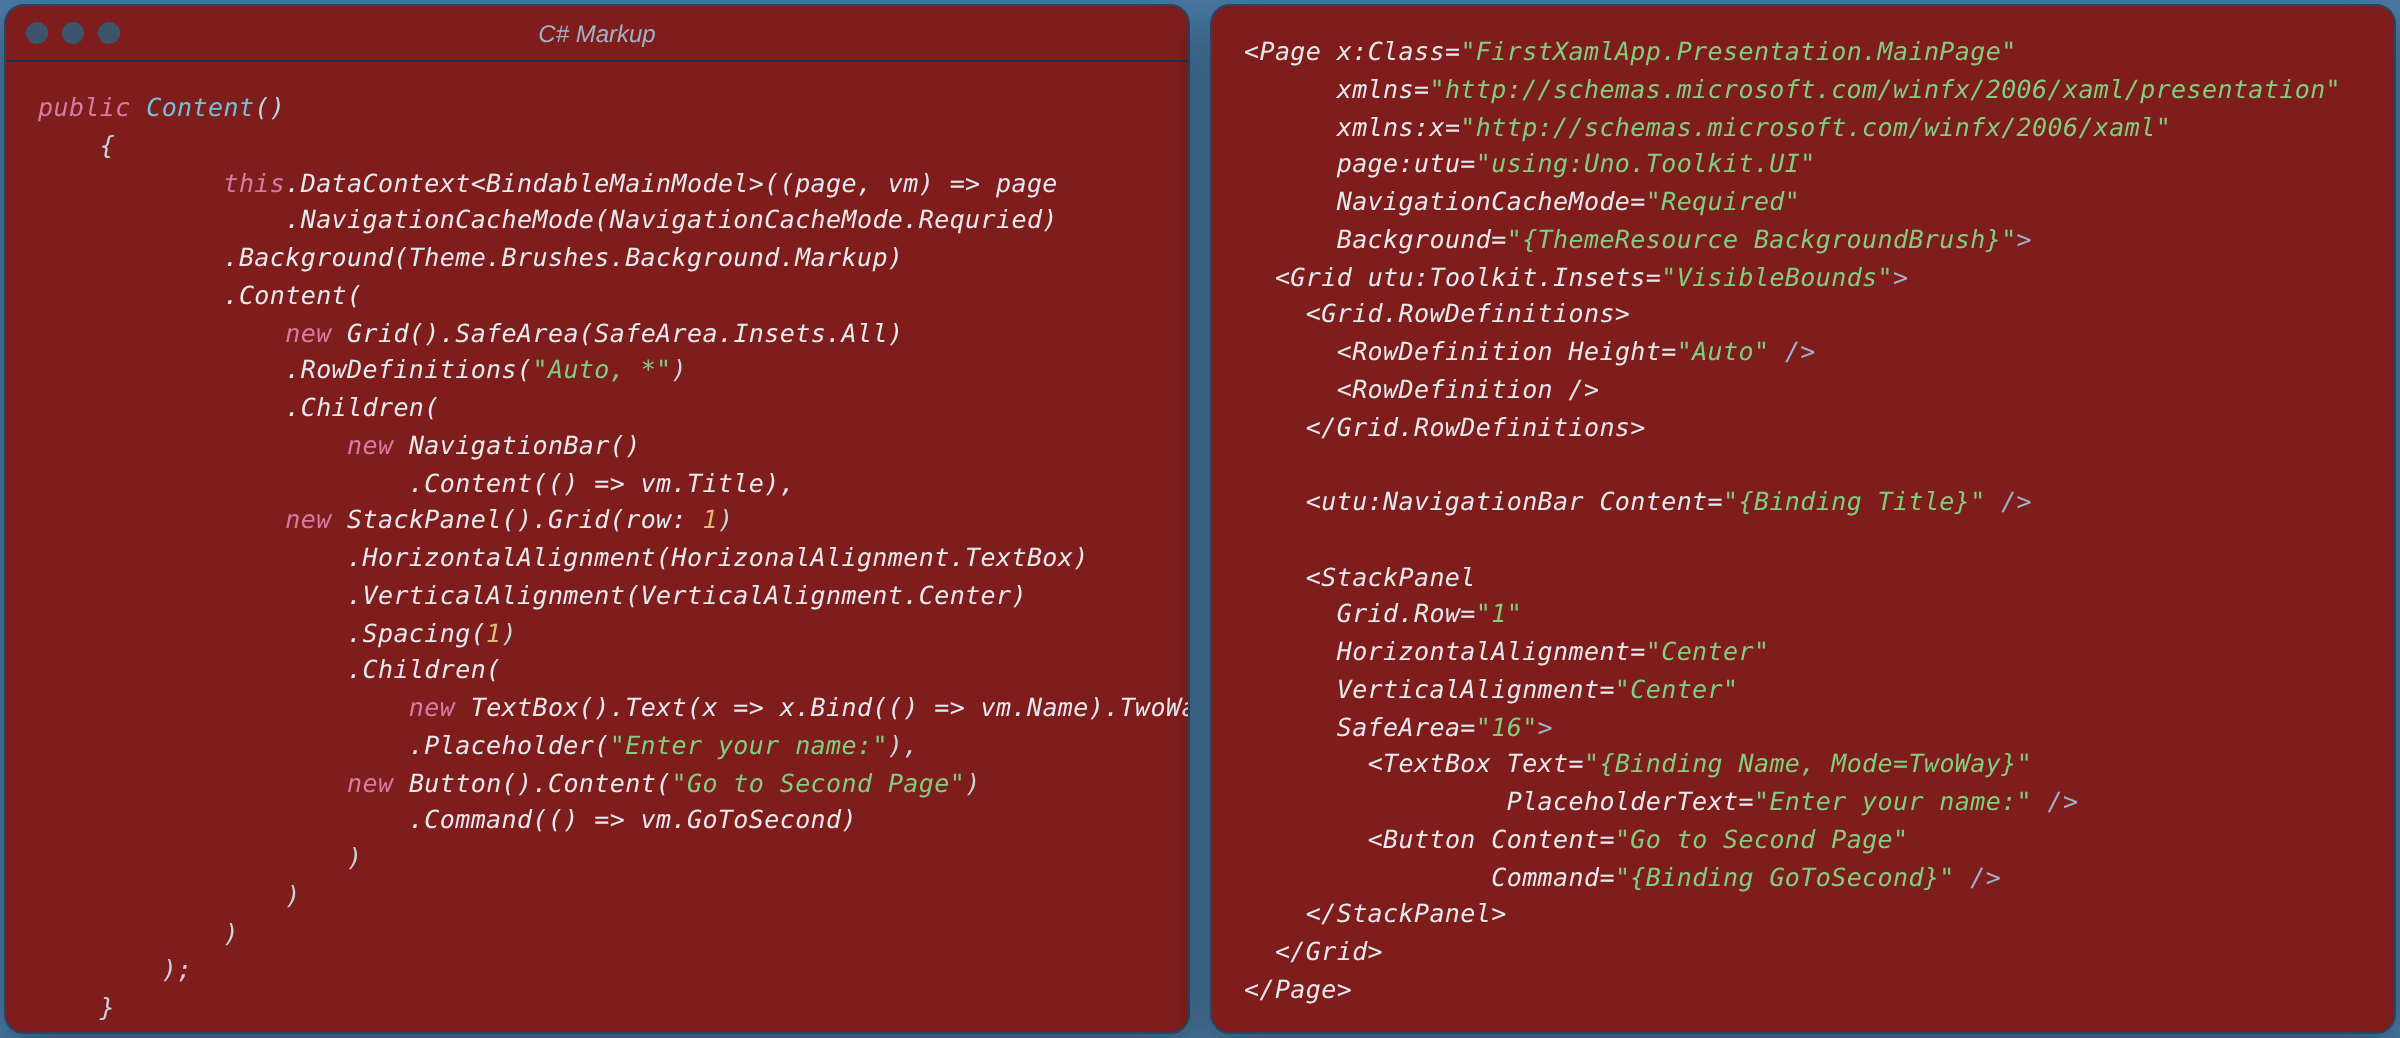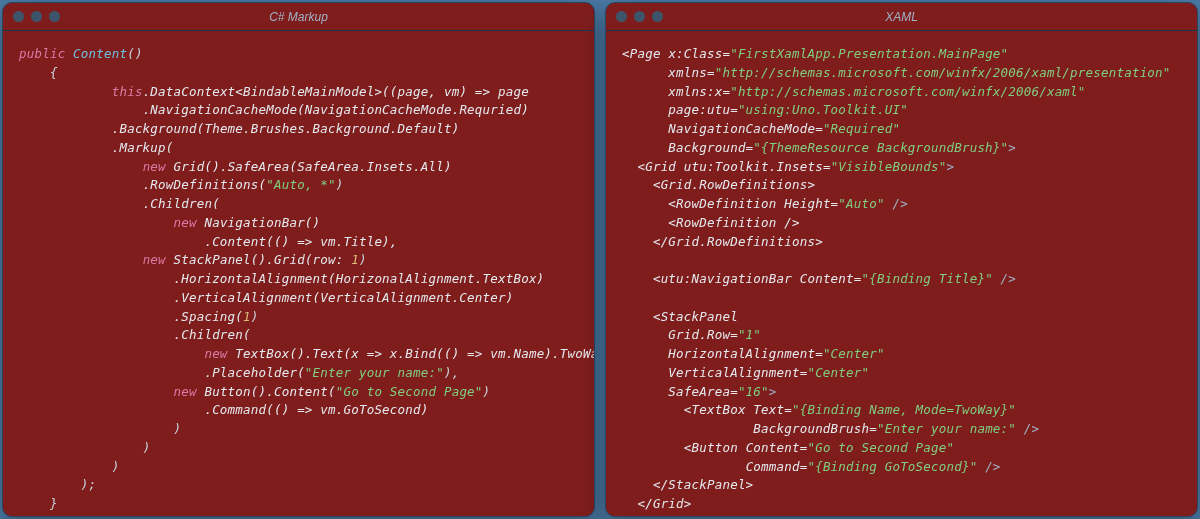--- a/index.html
+++ b/index.html
@@ -80,22 +80,22 @@
       <span></span>
       <span></span>
       <span></span>
     </div>
     <div class="title">C# Markup</div>
   </div>
   <div class="code"><span class="kw">public</span> <span class="ty">Content</span><span class="pun">()</span>
     <span class="pun">{</span>
             <span class="th">this</span><span class="fn">.DataContext&lt;BindableMainModel&gt;((page, vm) =&gt; page</span>
                 <span class="fn">.NavigationCacheMode(NavigationCacheMode.Requried)</span>
-            <span class="fn">.Background(Theme.Brushes.Background.Default)</span>
-            <span class="fn">.Markup(</span>
+            <span class="fn">.Background(Theme.Brushes.Background.Markup)</span>
+            <span class="fn">.Content(</span>
                 <span class="kw">new</span> <span class="fn">Grid().SafeArea(SafeArea.Insets.All)</span>
                 <span class="fn">.RowDefinitions(</span><span class="str">"Auto, *"</span><span class="pun">)</span>
                 <span class="fn">.Children(</span>
                     <span class="kw">new</span> <span class="fn">NavigationBar()</span>
                         <span class="fn">.Content(() =&gt; vm.Title),</span>
                 <span class="kw">new</span> <span class="fn">StackPanel().Grid(row: </span><span class="num">1</span><span class="pun">)</span>
                     <span class="fn">.HorizontalAlignment(HorizonalAlignment.TextBox)</span>
                     <span class="fn">.VerticalAlignment(VerticalAlignment.Center)</span>
                     <span class="fn">.Spacing(</span><span class="num">1</span><span class="pun">)</span>
                     <span class="fn">.Children(</span>
@@ -105,47 +105,39 @@
                         <span class="fn">.Command(() =&gt; vm.GoToSecond)</span>
                     <span class="pun">)</span>
                 <span class="pun">)</span>
             <span class="pun">)</span>
         <span class="pun">);</span>
     <span class="pun">}</span>
 <span class="pun">}</span></div>
 </div>
 
 <div class="window">
-  <div class="titlebar">
-    <div class="traffic">
-      <span></span>
-      <span></span>
-      <span></span>
-    </div>
-    <div class="title">XAML</div>
-  </div>
   <div class="code"><span class="xtag">&lt;Page</span> <span class="attr">x:Class=</span><span class="str">"FirstXamlApp.Presentation.MainPage"</span>
       <span class="attr">xmlns=</span><span class="str">"http://schemas.microsoft.com/winfx/2006/xaml/presentation"</span>
       <span class="attr">xmlns:x=</span><span class="str">"http://schemas.microsoft.com/winfx/2006/xaml"</span>
       <span class="attr">page:utu=</span><span class="str">"using:Uno.Toolkit.UI"</span>
       <span class="attr">NavigationCacheMode=</span><span class="str">"Required"</span>
       <span class="attr">Background=</span><span class="str">"{ThemeResource BackgroundBrush}"</span><span class="ang">&gt;</span>
   <span class="xtag">&lt;Grid</span> <span class="attr">utu:Toolkit.Insets=</span><span class="str">"VisibleBounds"</span><span class="ang">&gt;</span>
     <span class="xtag">&lt;Grid.RowDefinitions&gt;</span>
       <span class="xtag">&lt;RowDefinition</span> <span class="attr">Height=</span><span class="str">"Auto"</span><span class="ang"> /&gt;</span>
       <span class="xtag">&lt;RowDefinition /&gt;</span>
     <span class="xtag">&lt;/Grid.RowDefinitions&gt;</span>
 
     <span class="xtag">&lt;utu:NavigationBar</span> <span class="attr">Content=</span><span class="str">"{Binding Title}"</span><span class="ang"> /&gt;</span>
 
     <span class="xtag">&lt;StackPanel</span>
       <span class="attr">Grid.Row=</span><span class="str">"1"</span>
       <span class="attr">HorizontalAlignment=</span><span class="str">"Center"</span>
       <span class="attr">VerticalAlignment=</span><span class="str">"Center"</span>
       <span class="attr">SafeArea=</span><span class="str">"16"</span><span class="ang">&gt;</span>
         <span class="xtag">&lt;TextBox</span> <span class="attr">Text=</span><span class="str">"{Binding Name, Mode=TwoWay}"</span>
-                 <span class="attr">BackgroundBrush=</span><span class="str">"Enter your name:"</span><span class="ang"> /&gt;</span>
+                 <span class="attr">PlaceholderText=</span><span class="str">"Enter your name:"</span><span class="ang"> /&gt;</span>
         <span class="xtag">&lt;Button</span> <span class="attr">Content=</span><span class="str">"Go to Second Page"</span>
                 <span class="attr">Command=</span><span class="str">"{Binding GoToSecond}"</span><span class="ang"> /&gt;</span>
     <span class="xtag">&lt;/StackPanel&gt;</span>
   <span class="xtag">&lt;/Grid&gt;</span>
 <span class="xtag">&lt;/Page&gt;</span></div>
 </div>
 
 </body></html>

